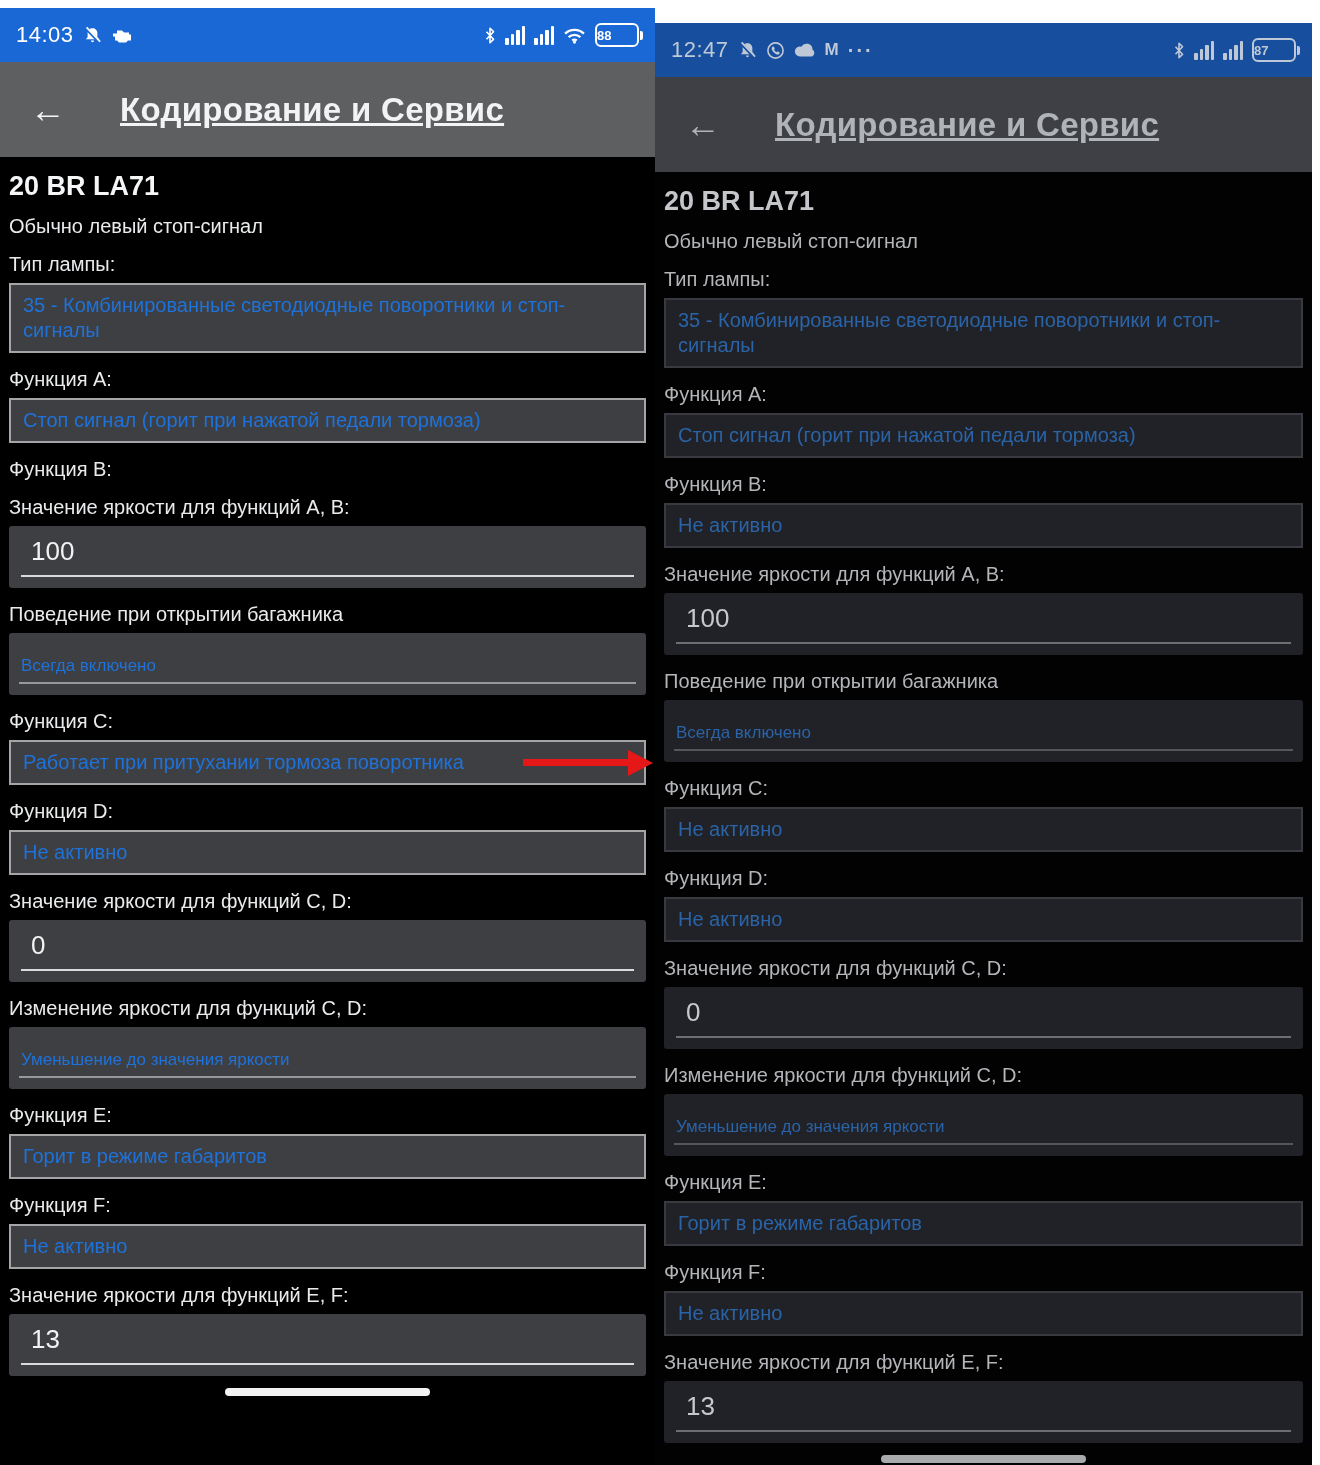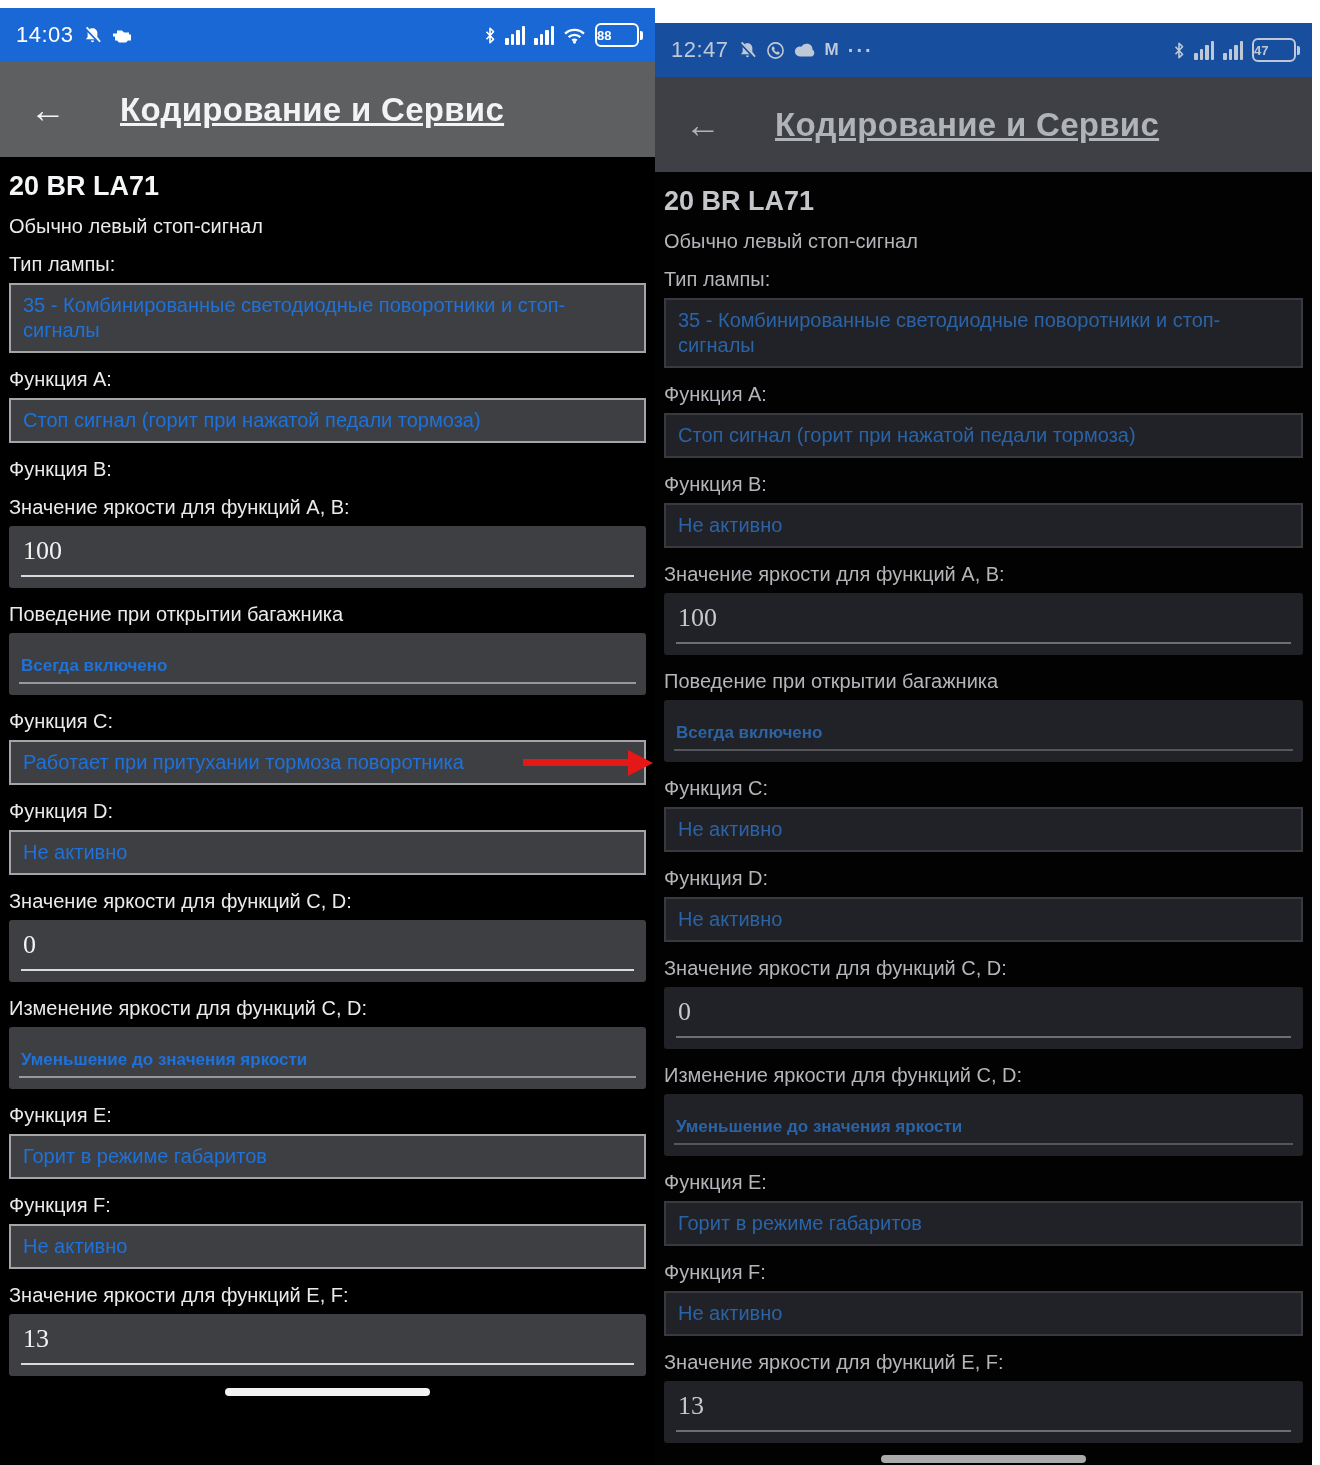--- a/index.html
+++ b/index.html
@@ -33,26 +33,26 @@
   
   .content{padding:8px 9px 0;box-sizing:border-box;}
   .module-title{font-size:27px;font-weight:700;color:var(--title);margin-top:6px;line-height:1.15;}
   .module-subtitle{font-size:20px;color:var(--label);margin-top:13px;line-height:1.15;}
   .field-label{font-size:20px;color:var(--label);margin-top:15px;line-height:1.15;}
   .field-box{position:relative;margin-top:7px;box-sizing:border-box;border-radius:0;}
   .field.select .field-box{background:var(--box);border:2px solid var(--bord);padding:8px 12px;
         min-height:45px;display:flex;align-items:center;}
   .field.select .field-value{color:var(--blue);font-size:20px;line-height:1.25;}
   .field.input .field-box{background:var(--box);border-radius:3px;height:62px;display:flex;
-        align-items:center;padding:0 14px 12px;font-family:Liberation Serif, serif;}
+        align-items:center;padding:0 22px 12px;}
   .field.input .field-value{color:var(--txt);font-size:26px;}
   .field.input .field-box::after{content:"";position:absolute;left:12px;right:12px;bottom:11px;height:2px;background:var(--iline);}
   .field.spinner .field-box{background:var(--box);border-radius:3px;height:62px;display:flex;
         align-items:flex-end;padding:0 12px 19px;}
-  .field.spinner .field-value{color:var(--blue);font-size:17px;line-height:1.1;font-weight:bold;}
+  .field.spinner .field-value{color:var(--blue);font-size:17px;line-height:1.1;}
   .field.spinner .field-box::after{content:"";position:absolute;left:10px;right:10px;bottom:11px;height:2px;background:var(--sline);}
 
   
   .red-arrow{position:absolute;right:-9px;top:50%;transform:translateY(-50%);display:flex;align-items:center;z-index:5;}
   .arrow-line{width:106px;height:7px;background:var(--arrow,#e61717);}
   .arrow-head{width:0;height:0;border-top:13px solid transparent;border-bottom:13px solid transparent;
               border-left:25px solid var(--arrow,#e61717);margin-left:-1px;}
 
   .home-indicator{width:205px;height:8px;border-radius:4px;background:var(--home);margin:12px auto 0;}
 </style>
@@ -255,21 +255,21 @@
             <i></i>
             <i></i>
           </span>
         <span class="bars sb-ic">
             <i></i>
             <i></i>
             <i></i>
             <i></i>
           </span>
         <span class="battery">
-            <span>47</span>
+            <span>87</span>
           </span>
       </div>
     </div>
     <div class="appbar">
       <span class="back">←</span>
       <h1>Кодирование и Сервис</h1>
     </div>
     <div class="content">
       <div class="module-title">20 BR LA71</div>
       <div class="module-subtitle">Обычно левый стоп-сигнал</div>

